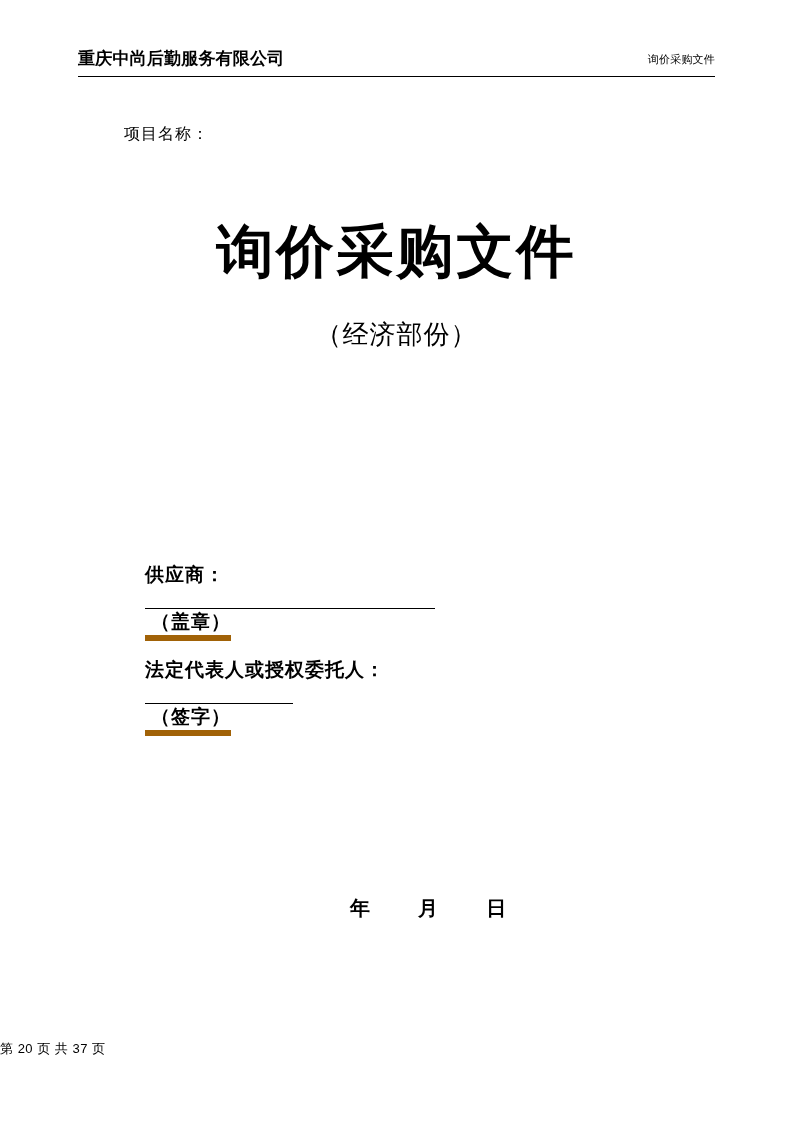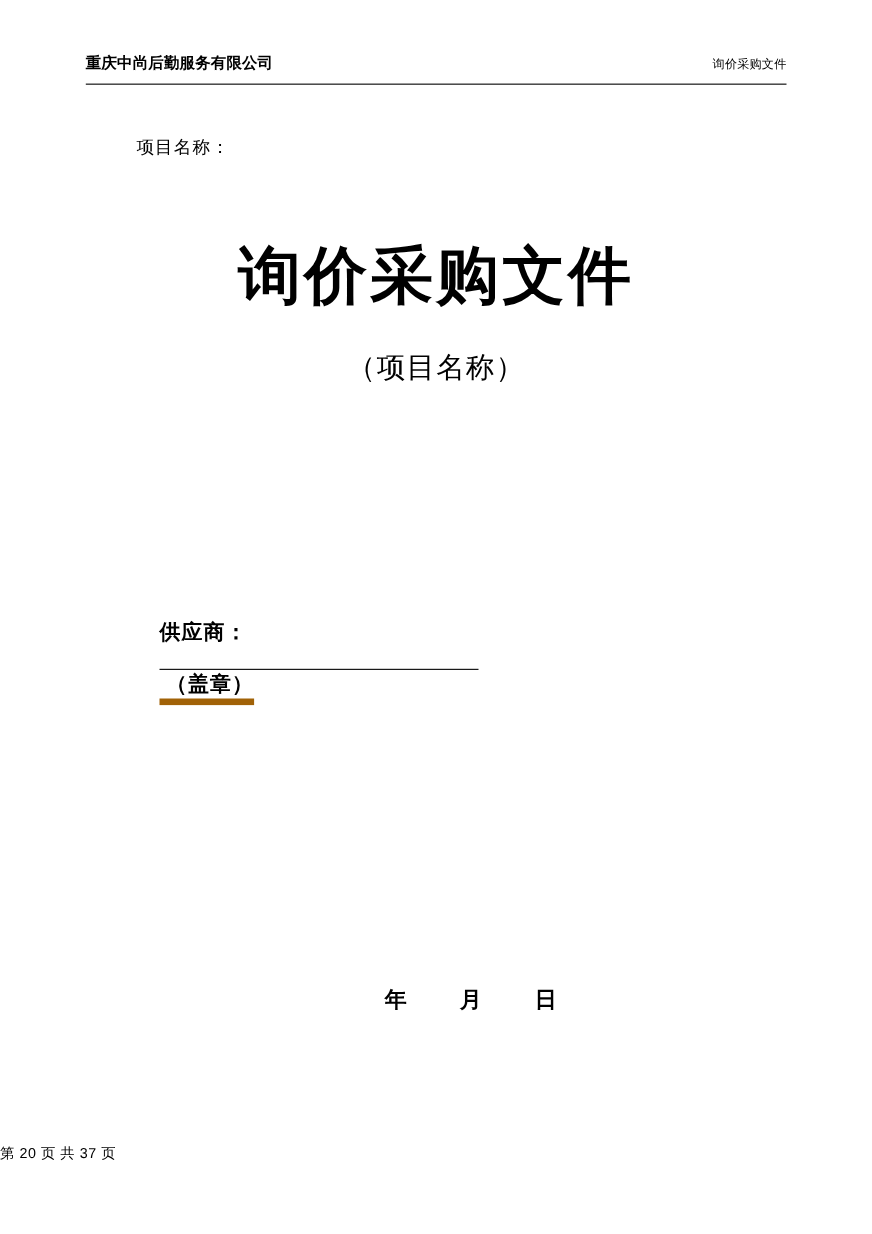--- a/index.html
+++ b/index.html
@@ -28,21 +28,21 @@
     left: 78px;
     right: 78px;
     height: 24px;
     border-bottom: 1px solid #000000;
     display: flex;
     justify-content: space-between;
     align-items: flex-start;
   }
   .header-left {
     font-family: Liberation Serif, serif;
-    font-size: 14px;
+    font-size: 17px;
     font-weight: bold;
     letter-spacing: 0.2px;
     line-height: 14px;
   }
   .header-right {
     font-family: "Liberation Sans", "DejaVu Sans", sans-serif;
     font-size: 11px;
     letter-spacing: 0.2px;
     line-height: 14px;
   }
@@ -153,30 +153,35 @@
 <div class="page">
 
   <div class="header">
     <div class="header-left">重庆中尚后勤服务有限公司</div>
     <div class="header-right">询价采购文件</div>
   </div>
 
   <div class="project-name">项目名称：</div>
 
   <div class="doc-title">询价采购文件</div>
-  <div class="doc-subtitle">（项目名称）</div>
+  <div class="doc-subtitle">（经济部份）</div>
 
   <div class="sig-block">
 
     <div class="sig-row">
       <span class="sig-label">供应商：</span>
       <span class="sig-line wide"></span>
       <span class="sig-note">（盖章）</span>
     </div>
 
+    <div class="sig-row">
+      <span class="sig-label">法定代表人或授权委托人：</span>
+      <span class="sig-line narrow"></span>
+      <span class="sig-note">（签字）</span>
+    </div>
 
   </div>
 
   <div class="date-line">
     <span>年</span>
     <span class="date-gap"></span>
     <span>月</span>
     <span class="date-gap"></span>
     <span>日</span>
   </div>

